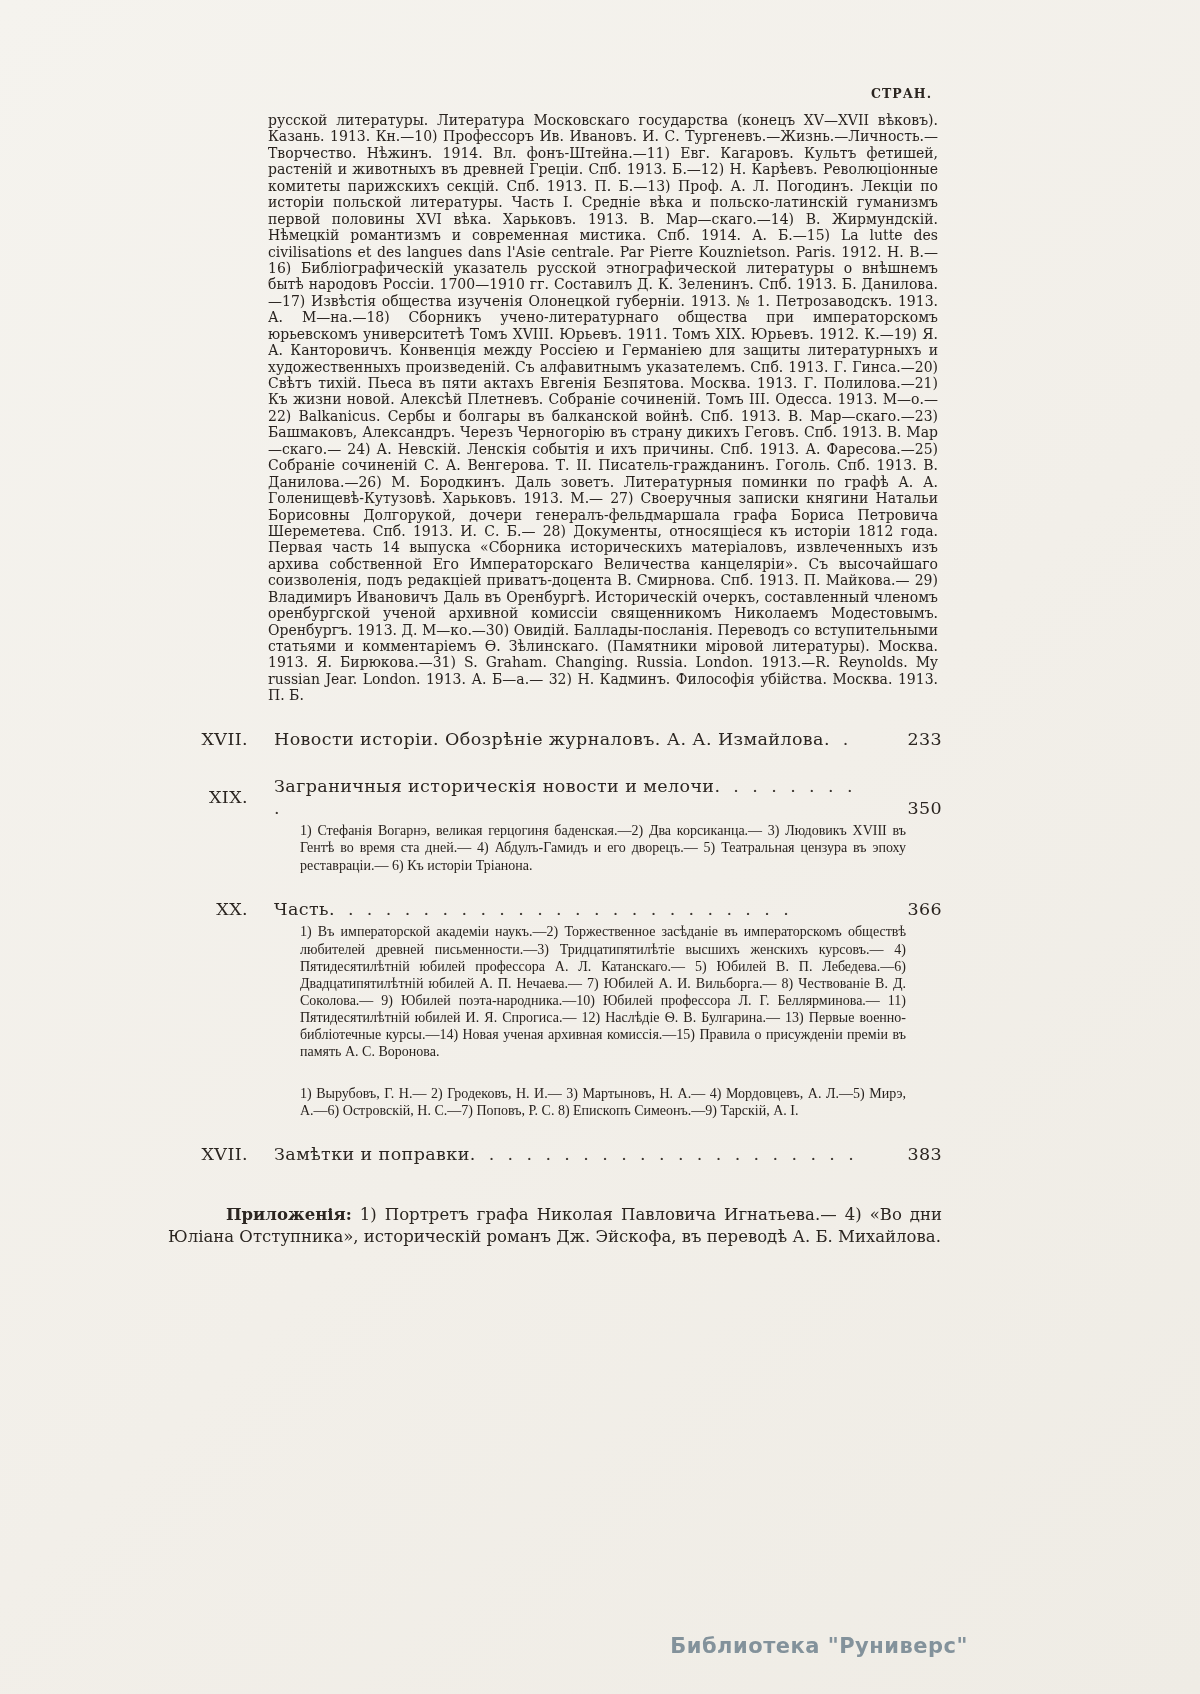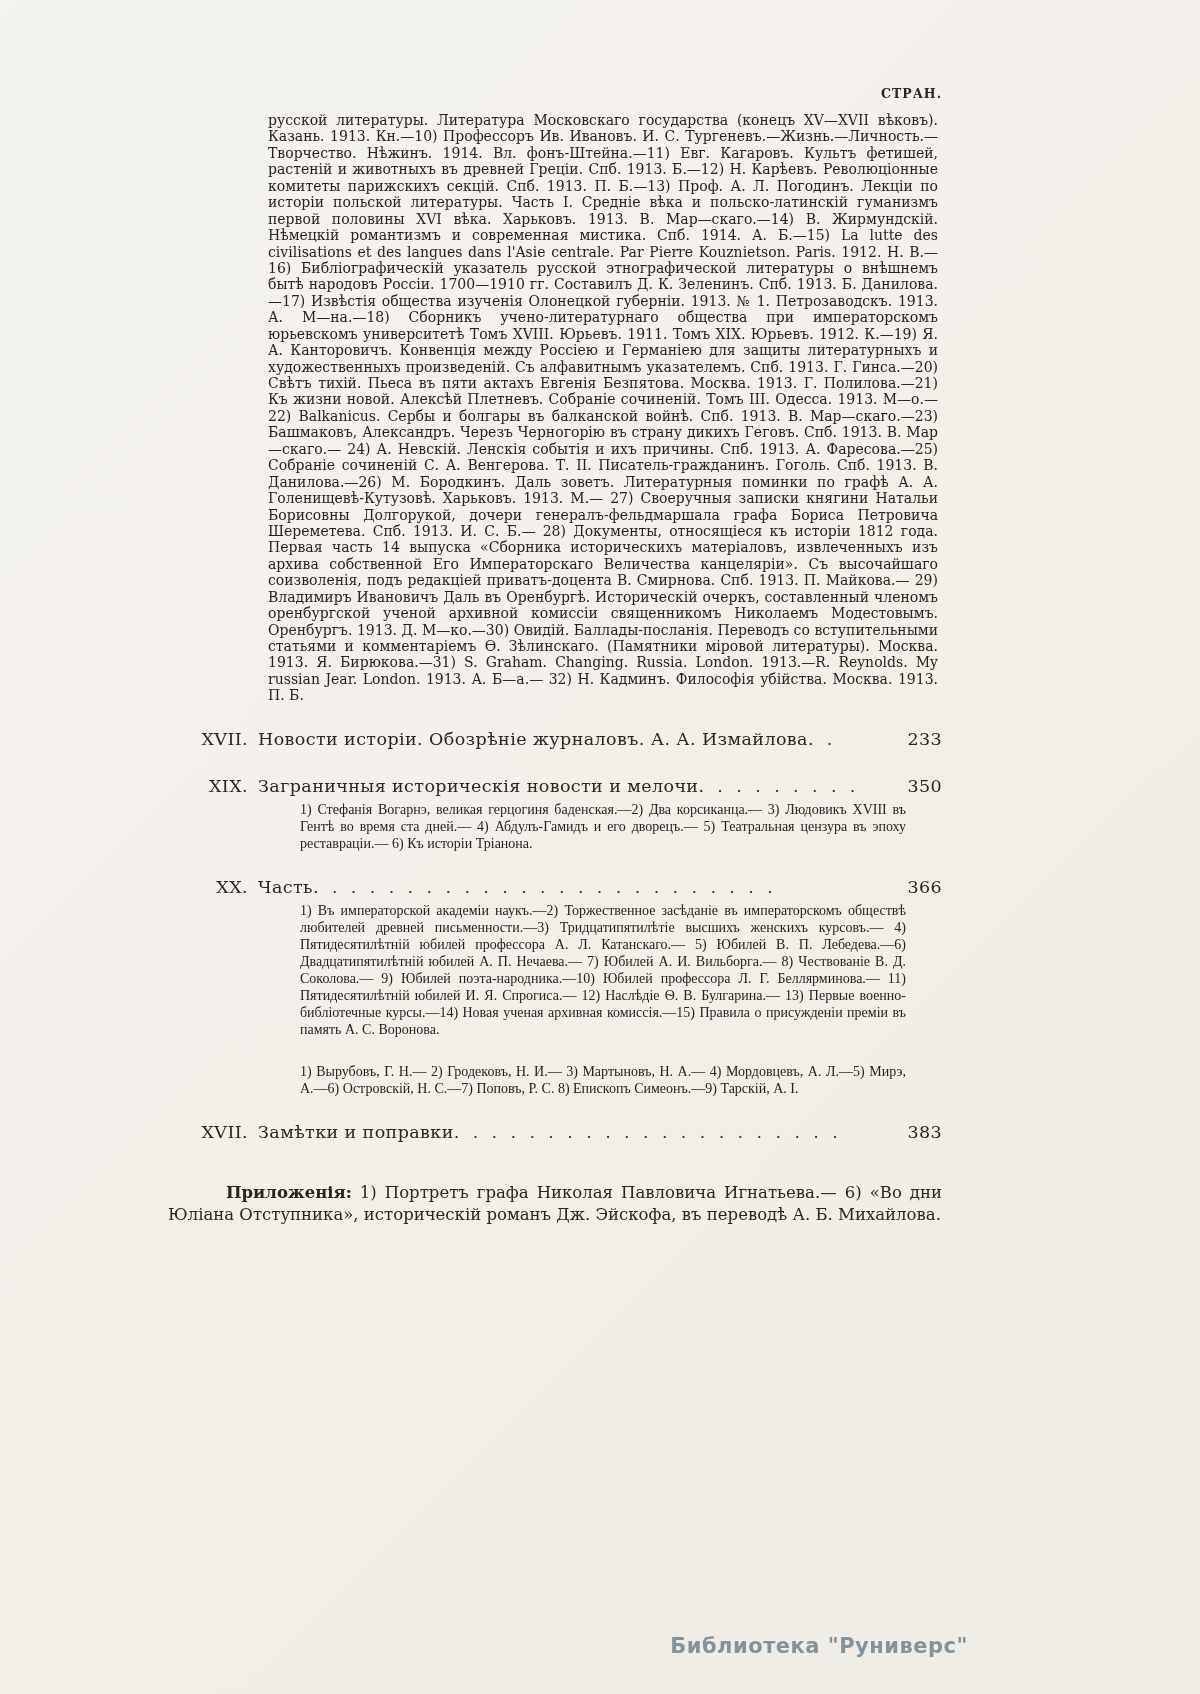--- a/index.html
+++ b/index.html
@@ -11,21 +11,21 @@
   .page {
     position: relative;
     width: 1200px; height: 1694px;
     background: linear-gradient(135deg, #f5f3ee 0%, #f2efe9 55%, #efece5 100%);
     color: #2b2520;
     overflow: hidden;
     box-sizing: border-box;
   }
   .pagenum-header {
     position: absolute;
-    top: 86px; right: 258px;
+    top: 86px; right: 268px;
     font-size: 12.5px;
     font-weight: bold;
     letter-spacing: 1px;
     color: #2b2520;
   }
   .continuation {
     margin: 112px 262px 0 268px;
     font-size: 14px;
     line-height: 1.175;
     text-align: justify;
@@ -34,20 +34,21 @@
   .toc {
     margin: 0 258px 0 168px;
   }
   .toc-entry { margin-top: 25px; }
   .toc-main {
     display: flex;
     align-items: center;
     font-size: 17.5px;
     letter-spacing: 0.4px;
     line-height: 1.25;
+    gap: 16px;
   }
   .toc-numeral {
     flex: 0 0 80px;
     text-align: right;
     margin-right: 10px;
     white-space: nowrap;
   }
   .toc-titlewrap { flex: 1 1 auto; }
   .toc-leader {
     word-spacing: 7px;
@@ -134,18 +135,18 @@
         <span class="toc-numeral">XVII.</span>
         <span class="toc-titlewrap"><span>Замѣтки и поправки.</span><span class="toc-leader"> . . . . . . . . . . . . . . . . . . . .</span></span>
         <span class="toc-pagenum">383</span>
       </div>
     </div>
 
   </div>
 
   <div class="appendix">
     <span class="appendix-label">Приложенія:</span>
-    <span>1) Портретъ графа Николая Павловича Игнатьева.— 6) «Во дни Юліана Отступника», историческій романъ Дж. Эйскофа, въ переводѣ А. Б. Михайлова.</span>
+    <span>1) Портретъ графа Николая Павловича Игнатьева.— 4) «Во дни Юліана Отступника», историческій романъ Дж. Эйскофа, въ переводѣ А. Б. Михайлова.</span>
   </div>
 
   <div class="watermark">Библиотека "Руниверс"</div>
 
 </div>
 
 </body></html>

